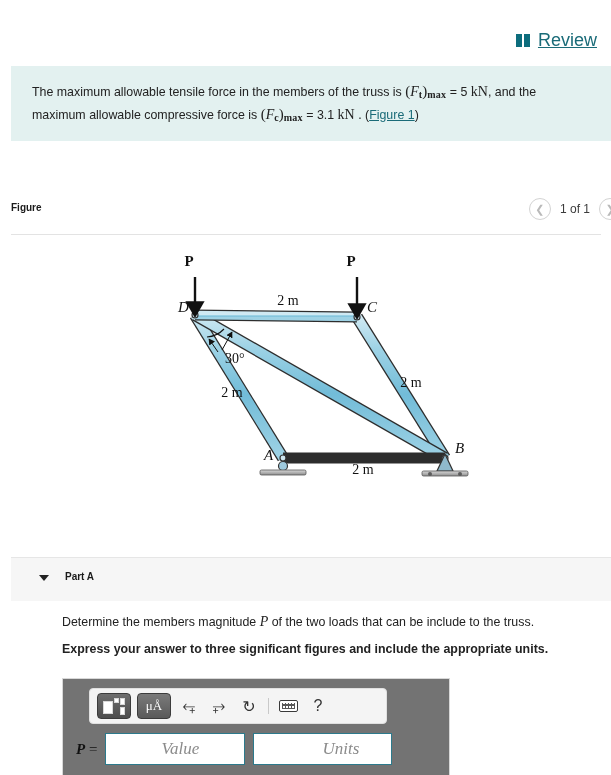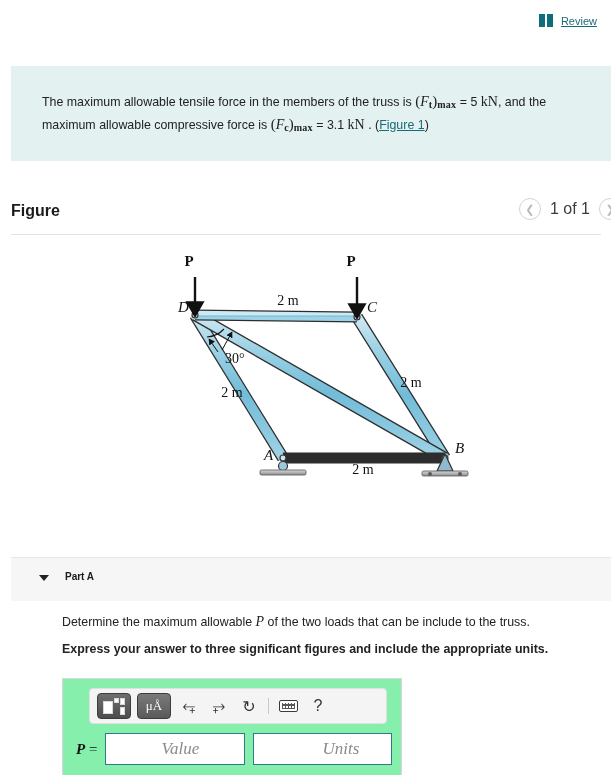--- a/index.html
+++ b/index.html
@@ -10,65 +10,65 @@
     font-family: "Liberation Sans", sans-serif;
     overflow: hidden;
   }
   .page { position: relative; width: 611px; height: 775px; background:#fff; }
 
   
   .review-bar {
     position: absolute; top: 0; left: 0; width: 611px; height: 44px;
   }
   .review-link {
-    position: absolute; right: 14px; top: 14px;
+    position: absolute; right: 14px; top: 30px;
     display: flex; align-items: center; gap: 7px;
-    color: #1a6b78; font-size: 11px; text-decoration: none;
+    color: #1a6b78; font-size: 18px; text-decoration: none;
     cursor: pointer;
   }
   .review-link .label { text-decoration: underline; color:#1a6b78; }
   .book-icon { display:inline-block; width: 15px; height: 13px; position: relative; }
   .book-icon i {
     position:absolute; top:0; width:6px; height:13px; background:#0d6d7d; display:block;
   }
   .book-icon i.l { left:0; }
   .book-icon i.r { left:8px; }
 
   
   .statement {
     position: absolute; left: 11px; top: 66px; width: 600px; min-height: 62px;
     background: #e3f1f0;
     padding: 12px 18px 10px 17px;
   }
   .statement p {
-    margin: 14px; color: #222; font-size: 12.4px; line-height: 19.5px;
+    margin: 4px; color: #222; font-size: 12.4px; line-height: 19.5px;
   }
   .mathi { font-family: "Liberation Serif", serif; font-style: italic; font-size: 14px; }
   .mathr { font-family: "Liberation Serif", serif; font-style: normal; font-size: 14px; }
   .mathsub { font-family: "Liberation Serif", serif; font-style: normal;
              font-size: 10px; vertical-align: -2px; font-weight: 600; letter-spacing:0.2px;}
   .paren { font-family: "Liberation Serif", serif; font-size: 15px; }
   .figlink { color:#1a6b78; text-decoration: underline; cursor: pointer; }
 
   
   .figure-head {
     position: absolute; left: 11px; top: 198px; width: 600px; height: 34px;
   }
   .figure-title {
     position: absolute; left: 0; top: 4px;
-    font-size: 16px; font-weight: bold; color: #1b1b1b;
+    font-size: 10px; font-weight: bold; color: #1b1b1b;
   }
   .pager { position:absolute; right: -10px; top: 0; display:flex; align-items:center; gap:9px;}
   .circ-btn {
     width: 22px; height: 22px; border-radius: 50%;
     border: 1px solid #d3d3d3; background: #fff;
     display:flex; align-items:center; justify-content:center;
     color:#b9b9b9; font-size: 11px; cursor: pointer;
   }
-  .pager-text { font-size: 16px; color: #3b3b3b; }
+  .pager-text { font-size: 12px; color: #3b3b3b; }
   .figure-rule {
     position:absolute; left: 11px; top: 234px; width: 590px; height: 1px; background:#e3e3e3;
   }
 
   
   .figure-area { position:absolute; left: 0; top: 240px; width: 611px; height: 310px; }
   .figure-area svg { display:block; }
 
   
   .parta-head {
@@ -85,22 +85,22 @@
   }
 
   .parta-body { position:absolute; left: 0; top: 612px; width: 611px; }
   .prompt {
     margin: 0 0 0 62px; font-size: 12.4px; color: #222; line-height: 20px;
   }
   .prompt.bold { font-weight: bold; margin-top: 7px; }
 
   
   .answer-box {
-    position:absolute; left: 62px; top: 678px; width: 340px; height: 97px;
-    border: 1px solid #d8d8d8; border-bottom: none; background:#86efac;
+    position:absolute; left: 62px; top: 678px; width: 388px; height: 97px;
+    border: 1px solid #d8d8d8; border-bottom: none; background:#737373;
   }
   .toolbar {
     position:absolute; left: 26px; top: 9px; width: 298px; height: 36px;
     background: #f4f4f4; border: 1px solid #e0e0e0; border-radius: 4px;
     display:flex; align-items:center; padding: 0 7px; gap: 6px;
   }
   .tb-btn {
     width: 34px; height: 26px; border-radius: 4px;
     background: linear-gradient(#6e6e6e, #4d4d4d);
     border: 1px solid #3c3c3c;
@@ -274,21 +274,21 @@
       </g>
     </svg>
   </div>
 
   <div class="parta-head">
     <div class="parta-caret"></div>
     <div class="parta-title">Part A</div>
   </div>
 
   <div class="parta-body">
-    <p class="prompt"><span>Determine the maximum allowable </span><span class="mathi">P</span><span> of the two loads that can be include to the truss.</span></p>
+    <p class="prompt"><span>Determine the members magnitude </span><span class="mathi">P</span><span> of the two loads that can be include to the truss.</span></p>
     <p class="prompt bold">Express your answer to three significant figures and include the appropriate units.</p>
   </div>
 
   <div class="answer-box">
     <div class="toolbar">
       <div class="tb-btn">
         <span class="tmpl-icon">
           <b class="big"></b>
             <b class="sm"></b>
             <b class="m1"></b>

